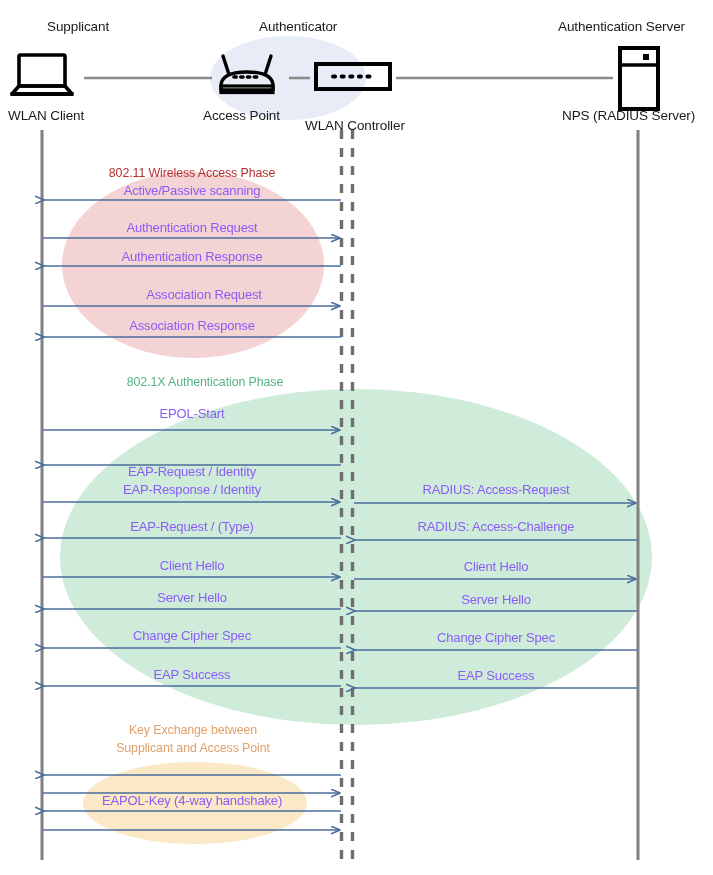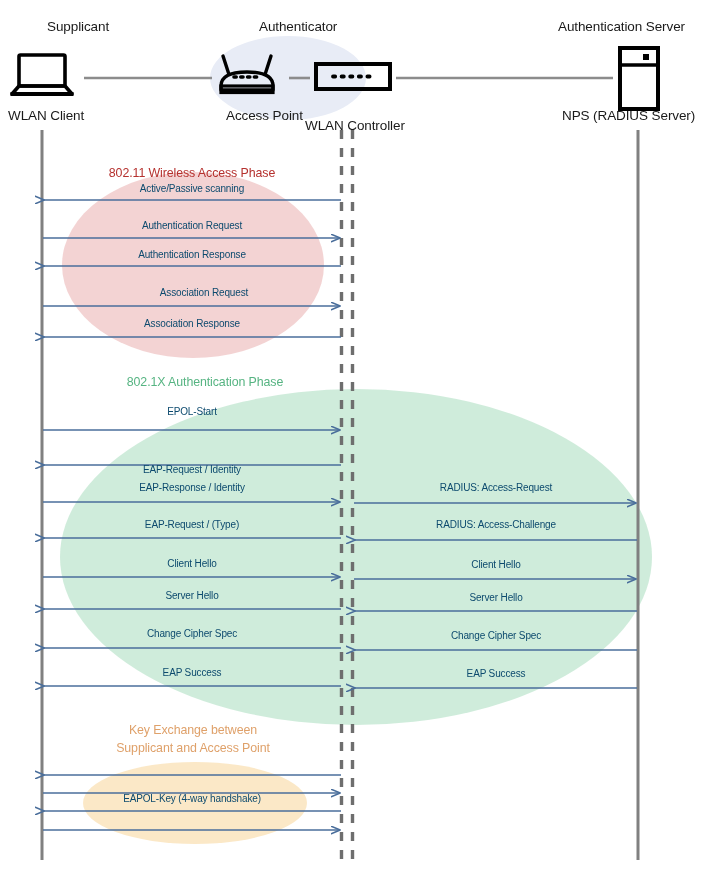--- a/index.html
+++ b/index.html
@@ -23,22 +23,22 @@
   }
   .node-label {
     position: absolute;
     font-size: 13.5px;
     color: #1a1a1a;
     white-space: nowrap;
     letter-spacing: -0.1px;
   }
   .msg-label {
     position: absolute;
-    font-size: 10px;
-    color: #0c4a6e;
+    font-size: 13px;
+    color: #8b5cf6;
     white-space: nowrap;
     text-align: center;
     letter-spacing: -0.15px;
   }
   .phase-label {
     position: absolute;
     font-size: 12.4px;
     white-space: nowrap;
     text-align: center;
     letter-spacing: -0.1px;
@@ -134,21 +134,21 @@
       <line x1="341" y1="811" x2="44" y2="811" marker-end="url(#arr-l)"></line>
       <line x1="43" y1="830" x2="340" y2="830" marker-end="url(#arr-r)"></line>
     </g>
   </svg>
 
   <div class="node-label" style="left:11px; top:19px;margin-left:36px;">Supplicant</div>
   <div class="node-label" style="left:259px; top:19px;">Authenticator</div>
   <div class="node-label" style="left:558px; top:19px;">Authentication Server</div>
 
   <div class="node-label" style="left:8px; top:108px;">WLAN Client</div>
-  <div class="node-label" style="left:203px; top:108px;margin-left:23px;">Access Point</div>
+  <div class="node-label" style="left:203px; top:108px;">Access Point</div>
   <div class="node-label" style="left:305px; top:108px;margin-top:10px;">WLAN Controller</div>
   <div class="node-label" style="left:562px; top:108px;">NPS (RADIUS Server)</div>
 
   <div class="phase-label" style="left:42px; top:146px; width:300px; color:#B5312E;margin-top:20px;">802.11 Wireless Access Phase</div>
 
   <div class="msg-label" style="left:43px; top:183px; width:298px;">Active/Passive scanning</div>
   <div class="msg-label" style="left:43px; top:220px; width:298px;">Authentication Request</div>
   <div class="msg-label" style="left:43px; top:249px; width:298px;">Authentication Response</div>
   <div class="msg-label" style="left:43px; top:287px; width:298px;padding-left:24px;">Association Request</div>
   <div class="msg-label" style="left:43px; top:318px; width:298px;">Association Response</div>

